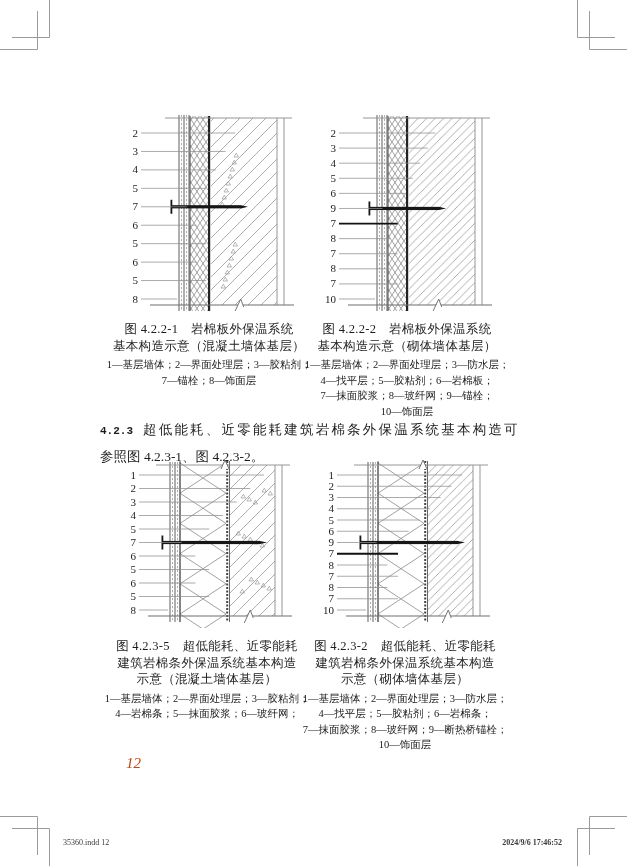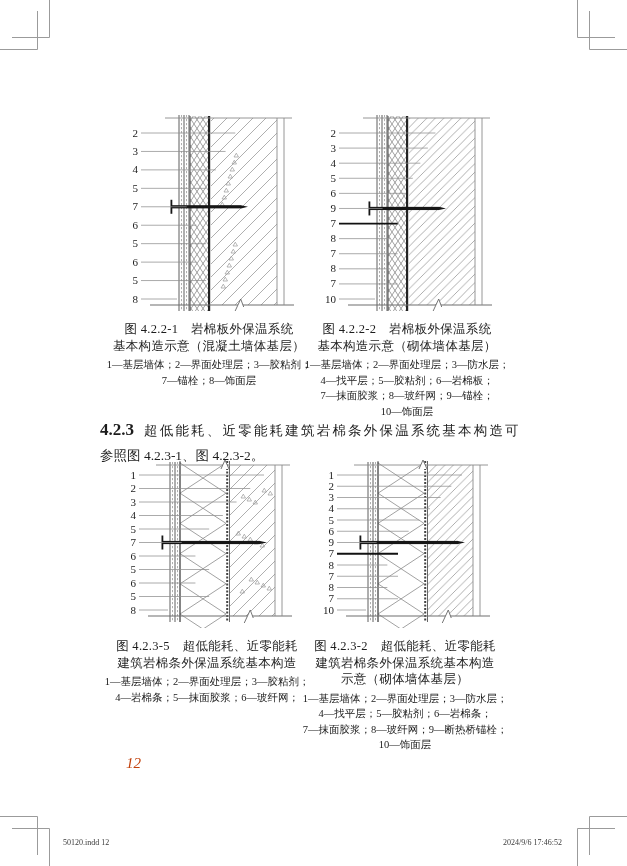--- a/index.html
+++ b/index.html
@@ -6,25 +6,25 @@
   .page{
     position:relative;width:627px;height:866px;background:#ffffff;overflow:hidden;
     font-family:"Liberation Serif","DejaVu Serif",serif;color:#1c1c1c;margin:0 auto;
   }
   .cropmarks{position:absolute;left:0;top:0;pointer-events:none;}
   .figwrap{position:absolute;width:218px;text-align:center;}
   .figwrap svg.diag{display:block;margin:0 auto;}
   .caption{margin-top:10px;font-size:12.5px;line-height:16.5px;letter-spacing:.3px;}
   .legend{margin-top:3px;font-size:10.5px;line-height:15.5px;}
   .clause{position:absolute;left:100px;top:417px;width:430px;font-size:13.5px;line-height:25px;}
-  .clause .num{font-weight:700;font-family:Liberation Serif, serif;margin-right:10px;font-size:17px;}
+  .clause .num{font-weight:700;font-family:Liberation Mono, monospace;margin-right:10px;font-size:11px;}
   .clause .t1{letter-spacing:2.2px;}
   .pagenum{position:absolute;left:126px;top:755px;font-size:15px;font-style:italic;color:#c2410c;}
   .footer-left{position:absolute;left:63px;top:838px;font-size:8px;color:#3a3a3a;}
-  .footer-right{position:absolute;left:468px;top:838px;width:94px;text-align:right;font-size:8px;color:#3a3a3a;}
+  .footer-right{position:absolute;left:468px;top:838px;width:94px;text-align:right;font-size:8px;color:#3a3a3a;font-weight:bold;}
   .lbl{font:11px "Liberation Serif","DejaVu Serif",serif;fill:#1c1c1c;}
 </style>
 </head>
 <body>
 
 <div class="page">
 
   <svg class="cropmarks" width="627" height="866">
     <g stroke="#9b9b9b" stroke-width="1" fill="none">
       <path d="M49.5 0 V37.5 M12 37.5 H49.5 M37.5 11 V49.5 M0 49.5 H37.5"></path>
@@ -255,20 +255,21 @@
         <line x1="19" y1="127" x2="75.42857142857143" y2="127" stroke="#8f8f8f" stroke-width="0.75"></line>
         <text class="lbl" x="16" y="130.5" text-anchor="end">6</text>
         <line x1="19" y1="140.5" x2="89.14285714285714" y2="140.5" stroke="#8f8f8f" stroke-width="0.75"></line>
         <text class="lbl" x="16" y="144" text-anchor="end">5</text>
         <line x1="19" y1="154" x2="48" y2="154" stroke="#8f8f8f" stroke-width="0.75"></line>
         <text class="lbl" x="16" y="157.5" text-anchor="end">8</text>
       </svg>
     <figcaption class="caption">
       <div>图 4.2.3-5　超低能耗、近零能耗</div>
       <div>建筑岩棉条外保温系统基本构造</div>
+      <div>示意（混凝土墙体基层）</div>
     </figcaption>
     <div class="legend">
       <div>1—基层墙体；2—界面处理层；3—胶粘剂；</div>
       <div>4—岩棉条；5—抹面胶浆；6—玻纤网；</div>
       <div></div>
     </div>
   </figure>
 
   <figure class="figwrap" style="left:296px;top:456px;margin:0;">
     <svg class="diag" width="175" height="172" viewBox="0 0 175 172">
@@ -344,15 +345,15 @@
     </figcaption>
     <div class="legend">
       <div>1—基层墙体；2—界面处理层；3—防水层；</div>
       <div>4—找平层；5—胶粘剂；6—岩棉条；</div>
       <div>7—抹面胶浆；8—玻纤网；9—断热桥锚栓；</div>
       <div>10—饰面层</div>
     </div>
   </figure>
 
   <div class="pagenum">12</div>
-  <div class="footer-left">50120.indd   12</div>
+  <div class="footer-left">35360.indd   12</div>
   <div class="footer-right">2024/9/6   17:46:52</div>
 </div>
 
 </body></html>

